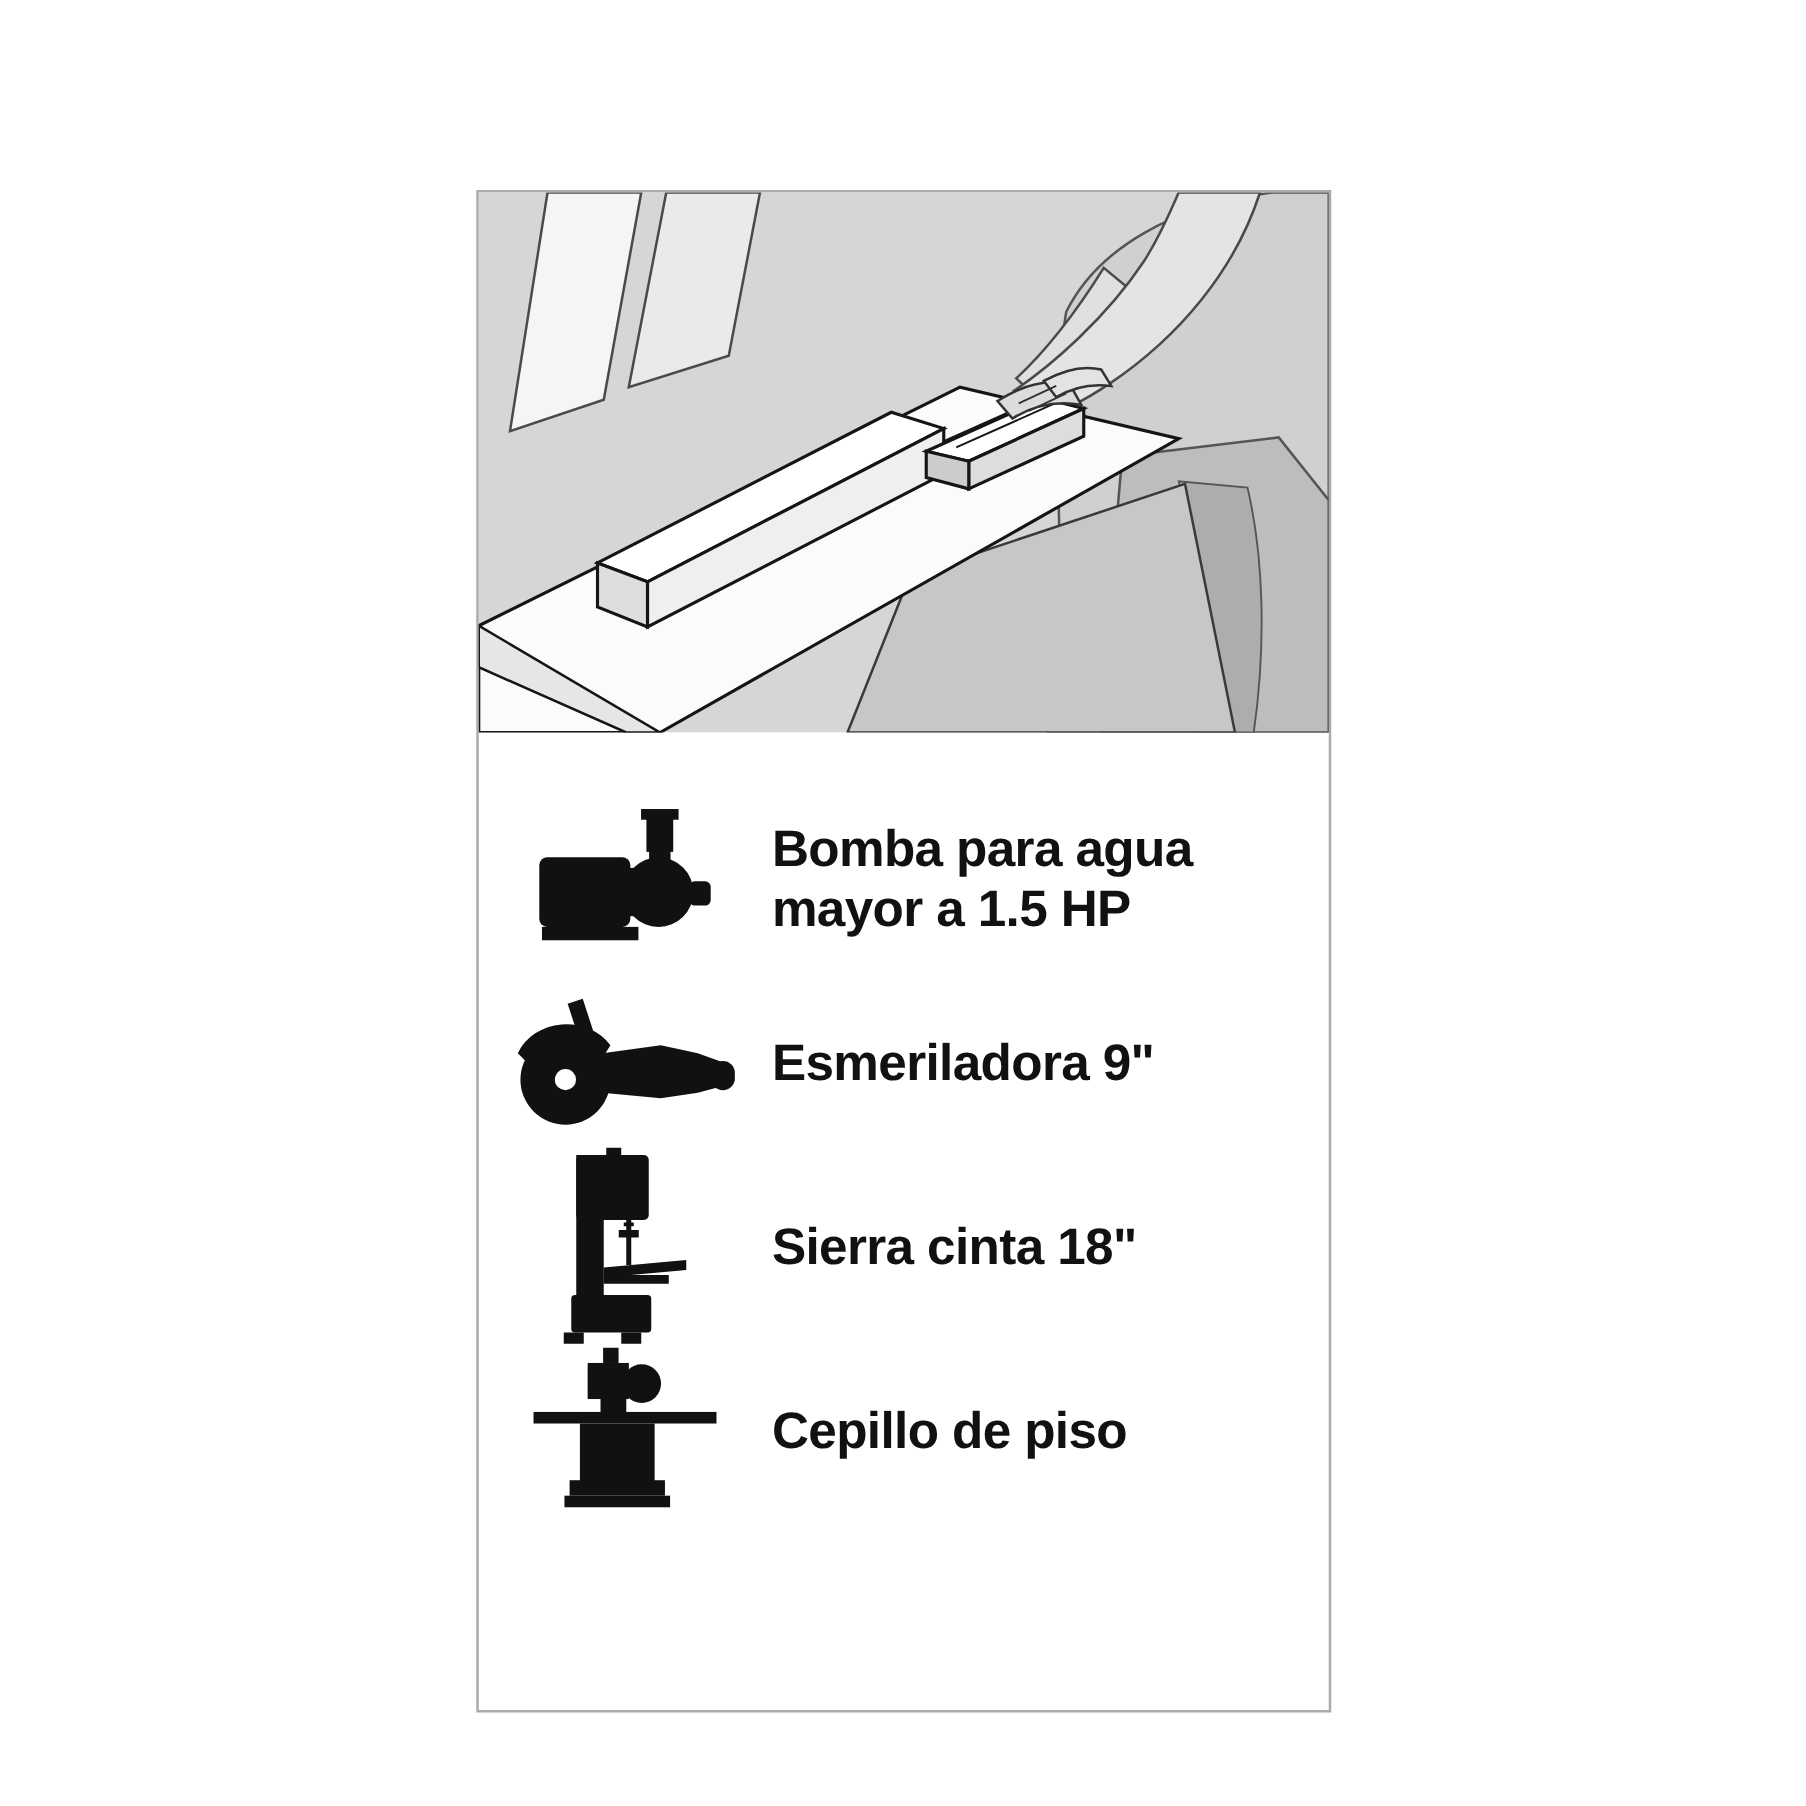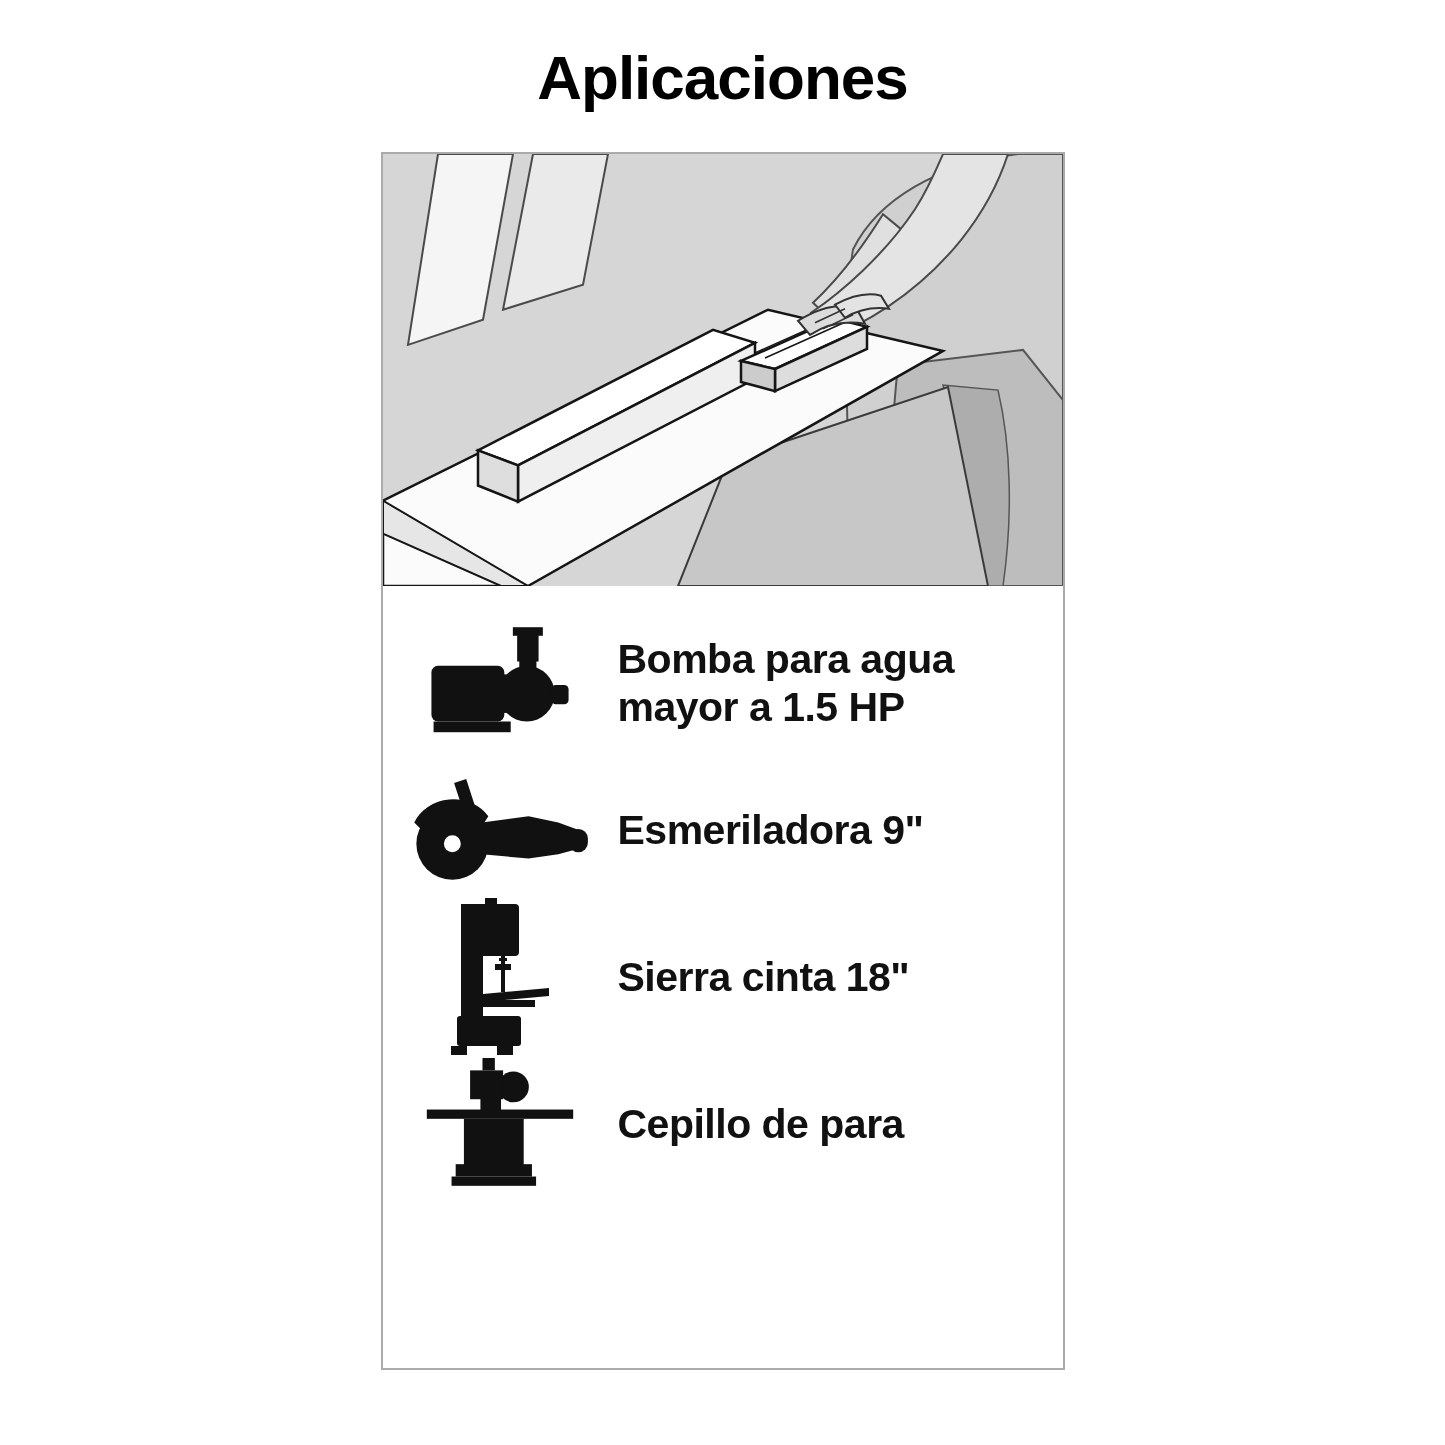--- a/index.html
+++ b/index.html
@@ -32,21 +32,21 @@
     height: 1218px;
     border: 2px solid #ababab;
     background: #ffffff;
   }
   .illustration {
     display: block;
     width: 100%;
     height: 432px;
   }
   .app-list {
-    padding-top: 24px;
+    padding-top: 44px;
   }
   .app-row {
     display: flex;
     align-items: center;
     height: 147px;
   }
   .icon-cell {
     width: 235px;
     display: flex;
     justify-content: center;
@@ -61,21 +61,20 @@
     color: #111111;
     width: 340px;
   }
   .icon-cell svg { display: block; }
 </style>
 </head>
 <body>
 
 <div class="page">
 
-  <div class="title">Aplicaciones</div>
 
   <div class="card">
 
     <svg class="illustration" viewBox="0 0 680 430" preserveAspectRatio="none">
 
       <rect x="0" y="0" width="680" height="430" fill="#d6d6d6"></rect>
 
       <polygon points="55,0 130,0 100,165 25,190" fill="#f5f5f5" stroke="#4a4a4a" stroke-width="2"></polygon>
       <polygon points="150,0 225,0 200,130 120,155" fill="#eaeaea" stroke="#4a4a4a" stroke-width="2"></polygon>
 
@@ -166,19 +165,19 @@
             <rect x="58" y="0" width="12" height="12"></rect>
             <circle cx="88" cy="28" r="15"></circle>
             <rect x="46" y="12" width="32" height="28"></rect>
             <rect x="56" y="38" width="20" height="16"></rect>
             <rect x="4" y="50" width="142" height="9"></rect>
             <rect x="40" y="59" width="58" height="46"></rect>
             <rect x="32" y="103" width="74" height="12"></rect>
             <rect x="28" y="115" width="82" height="9"></rect>
           </svg>
         </div>
-        <div class="label-cell">Cepillo de para</div>
+        <div class="label-cell">Cepillo de piso</div>
       </div>
 
 
     </div>
   </div>
 </div>
 
 </body></html>

